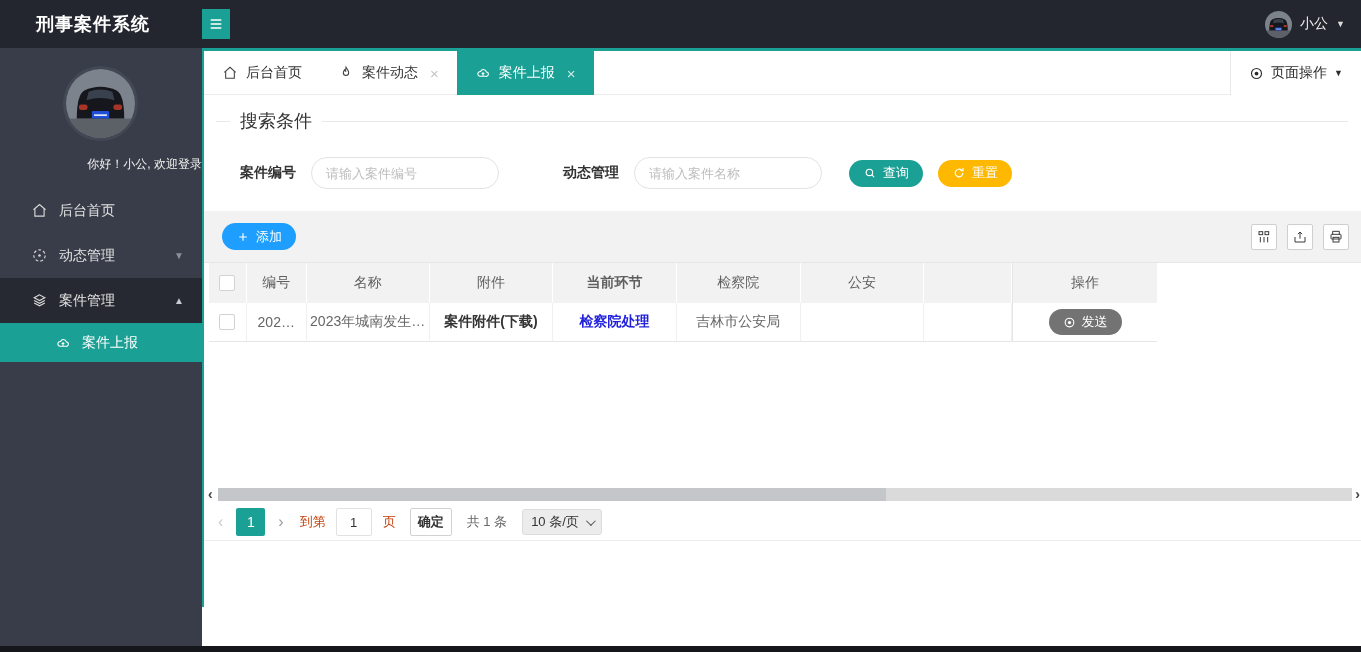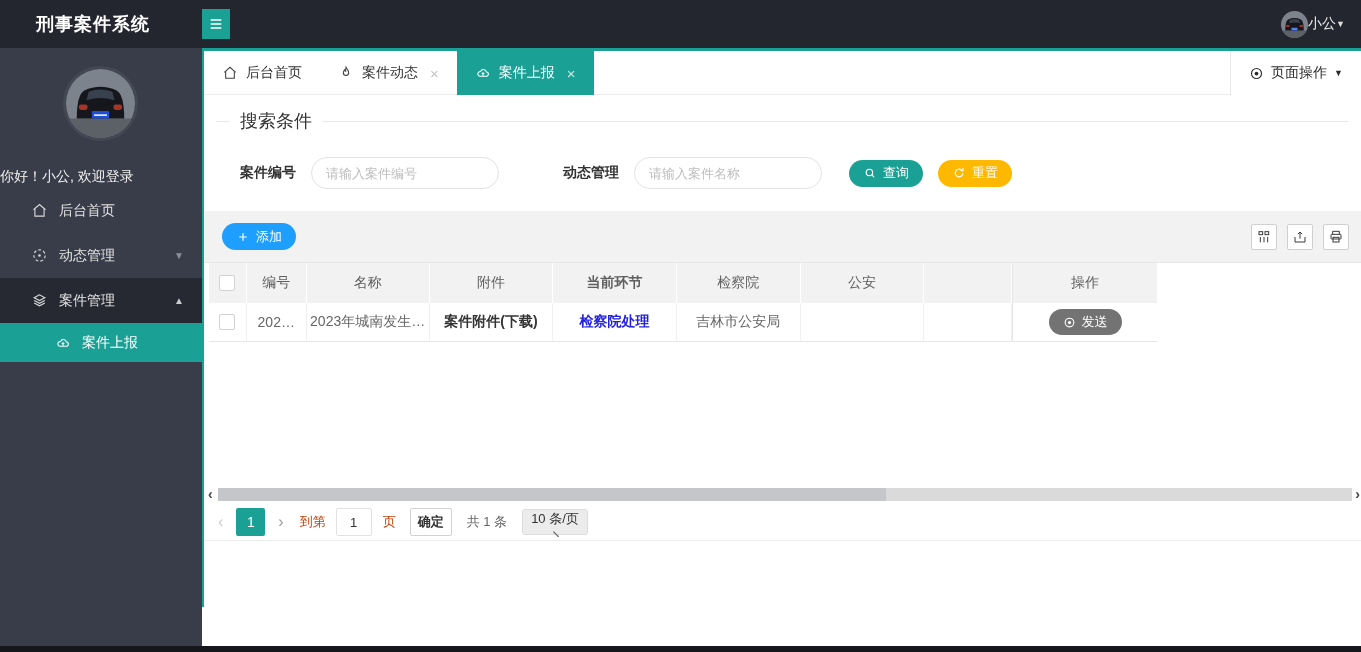--- a/index.html
+++ b/index.html
@@ -4,29 +4,29 @@
 <style>
   * { box-sizing: border-box; margin: 0; padding: 0; }
   body { background:#fff; font-family:"Liberation Sans","DejaVu Sans",sans-serif; }
   .screen { position:relative; width:1361px; height:652px; background:#fff; overflow:hidden; }
 
   
   .topbar { position:absolute; top:0; left:0; width:1361px; height:48px; background:#23262e; }
   .app-title { position:absolute; left:36px; top:0; line-height:48px; color:#fff; font-size:18px; font-weight:bold; letter-spacing:1px; }
   .hamburger { position:absolute; left:202px; top:9px; width:28px; height:30px; background:#1aa094; display:flex; align-items:center; justify-content:center; cursor:pointer; }
   .hamburger svg { width:16px; height:16px; stroke:#fff; stroke-width:2.4; }
-  .topbar-user { position:absolute; right:16px; top:0; height:48px; display:flex; align-items:center; cursor:pointer; }
+  .topbar-user { position:absolute; right:16px; top:0; height:48px; display:flex; align-items:center; gap:8px; cursor:pointer; }
   .avatar-sm { width:27px; height:27px; border-radius:50%; overflow:hidden; flex:none; }
   .topbar-user .name { color:#f0f0f0; font-size:14px; }
   .caret-sm { color:#dcdcdc; font-size:9px; }
 
   
   .sidebar { position:absolute; top:48px; left:0; width:202px; height:598px; background:#393d49; }
   .avatar-lg { position:absolute; left:63px; top:18px; width:75px; height:75px; border-radius:50%; overflow:hidden; border:3px solid #434855; }
-  .welcome { position:absolute; top:108px; left:0; width:100%; text-align:left; color:#f2f2f2; font-size:14px;margin-top:12px; }
+  .welcome { position:absolute; top:108px; left:0; width:100%; text-align:right; color:#f2f2f2; font-size:12px; }
   .menu-item { position:absolute; left:0; width:100%; height:45px; display:flex; align-items:center; padding-left:31px; color:#e2e2e2; font-size:14px; cursor:pointer; }
   .menu-item svg { width:17px; height:17px; stroke:#d8d8d8; stroke-width:1.6; fill:none; margin-right:11px; flex:none; }
   .menu-item .m-caret { position:absolute; right:18px; font-size:10px; color:#8a8e98; }
   .mi-1 { top:140px; }
   .mi-2 { top:185px; }
   .mi-3 { top:230px; background:#262932; }
   .mi-3 .m-caret { color:#c9cbd1; }
   .mi-sub { top:275px; height:39px; background:#1aa094; color:#fff; padding-left:55px; }
   .mi-sub svg { stroke:#fff; width:16px; height:16px; }
 
@@ -97,21 +97,21 @@
   .pager { position:absolute; top:460px; left:16px; height:28px; display:flex; align-items:center; font-size:14px; }
   .pg-prev { color:#ccc; font-size:16px; cursor:default; }
   .pg-cur { width:29px; height:28px; background:#1aa094; border-radius:2px; color:#fff; display:flex; align-items:center; justify-content:center; margin-left:13px; font-size:14px; cursor:pointer; }
   .pg-next { color:#9a9a9a; font-size:16px; margin-left:13px; cursor:pointer; }
   .pg-gray { color:#c2410c; font-size:13px; }
   .pg-goto-pre { margin-left:16px; }
   .pg-input { width:36px; height:28px; border:1px solid #e2e2e2; border-radius:2px; text-align:center; font-size:13px; color:#333; margin-left:10px; outline:none; font-family:inherit; }
   .pg-goto-suf { margin-left:11px; }
   .pg-confirm { margin-left:14px; width:42px; height:28px; background:#fff; border:1px solid #d2d2d2; border-radius:2px; font-size:13px; font-weight:bold; color:#333; cursor:pointer; font-family:inherit; }
   .pg-total { margin-left:15px; color:#666; font-size:13px; }
-  .pg-size { margin-left:15px; height:26px; background:#ececec; border:1px solid #dcdcdc; border-radius:3px; display:flex; align-items:center; padding:0 8px; gap:7px; font-size:13px; color:#333; cursor:pointer;flex-direction:column; }
+  .pg-size { margin-left:15px; height:26px; background:#ececec; border:1px solid #dcdcdc; border-radius:3px; display:flex; align-items:center; padding:0 8px; gap:7px; font-size:13px; color:#333; cursor:pointer; }
   .sel-chevron { width:7px; height:7px; border-right:1.5px solid #555; border-bottom:1.5px solid #555; transform:rotate(45deg) translateY(-2px); }
 
   .bottom-line { position:absolute; top:492px; left:2px; width:1157px; height:1px; background:#ededed; }
   .bottom-strip { position:absolute; left:0; top:646px; width:1361px; height:6px; background:#14161b; }
 </style>
 </head>
 <body>
 
 <div class="screen">
 

